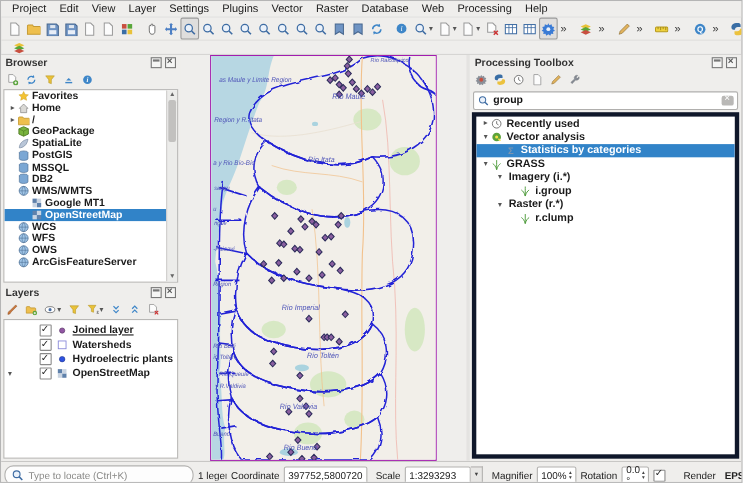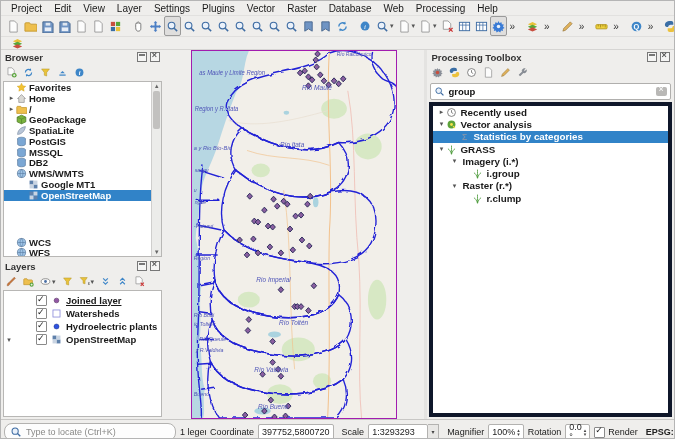--- a/index.html
+++ b/index.html
@@ -63,21 +63,21 @@
   .prow.sel .lbl{color:#fff;}
   
   .statusbar{height:24px;display:flex;align-items:center;border-top:1px solid #c8c7c5;padding:0 3px;gap:4px;font-size:9px;color:#222;background:#efeeec;}
   .locate{width:160px;height:16px;background:#fdfdfd;border:1px solid #b3b2b0;border-radius:8px;display:flex;align-items:center;padding:0 5px;gap:4px;flex:none;}
   .locate .ph{color:#8a8a88;font-size:9px;}
   .sfield{height:15px;background:#fff;border:1px solid #b3b2b0;border-radius:2px;display:flex;align-items:center;padding:0 3px;font-size:9px;}
   .spin{display:flex;flex-direction:column;justify-content:center;font-size:5px;color:#444;line-height:4px;padding-left:2px;}
   .ddbtn{width:11px;height:15px;border:1px solid #b3b2b0;border-left:none;background:#e8e7e5;display:flex;align-items:center;justify-content:center;font-size:6px;color:#444;box-sizing:border-box;}
   .slabel{flex:none;}
   .truncated{width:26px;overflow:hidden;white-space:nowrap;flex:none;}
-  .rcheck{display:flex;align-items:center;gap:3px;}
+  .rcheck{display:flex;align-items:center;gap:16px;}
   .statusbar .ti{width:12px;height:12px;}
   .hidden-syms{position:absolute;width:0;height:0;overflow:hidden;}
 </style>
 </head>
 <body>
 
 <svg class="hidden-syms" xmlns="http://www.w3.org/2000/svg">
   <defs>
     <symbol id="sym-file" viewBox="0 0 14 14">
         <path d="M3 1h5l3 3v9H3z" fill="#fcfcfc" stroke="#9a9a9a"></path>
@@ -587,21 +587,21 @@
               </svg>
               <span class="lbl">Google MT1</span>
             </div>
             <div class="trow sel" style="padding-left: 15px;">
               <span class="exp"></span>
               <svg class="ti small">
                 <use href="#sym-tiles"></use>
               </svg>
               <span class="lbl">OpenStreetMap</span>
             </div>
-            <div class="trow" style="padding-left: 3px; margin-top: 36px;">
+            <div class="trow" style="padding-left: 3px;">
               <span class="exp"></span>
               <svg class="ti small">
                 <use href="#sym-globe"></use>
               </svg>
               <span class="lbl">WCS</span>
             </div>
             <div class="trow" style="padding-left: 3px;">
               <span class="exp"></span>
               <svg class="ti small">
                 <use href="#sym-globe"></use>

